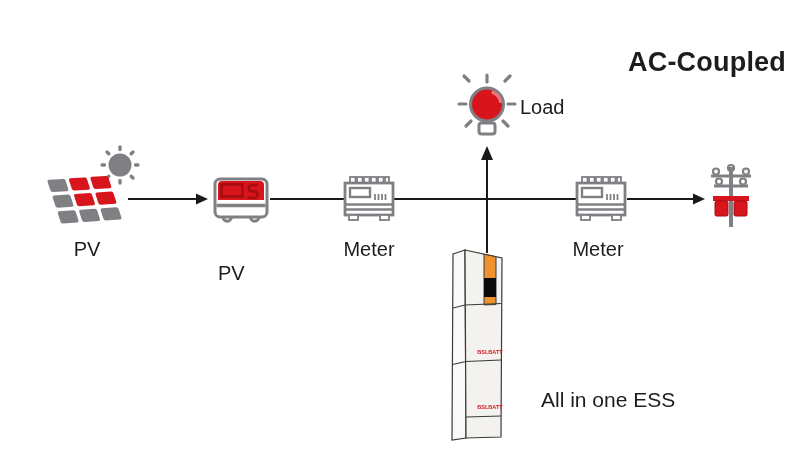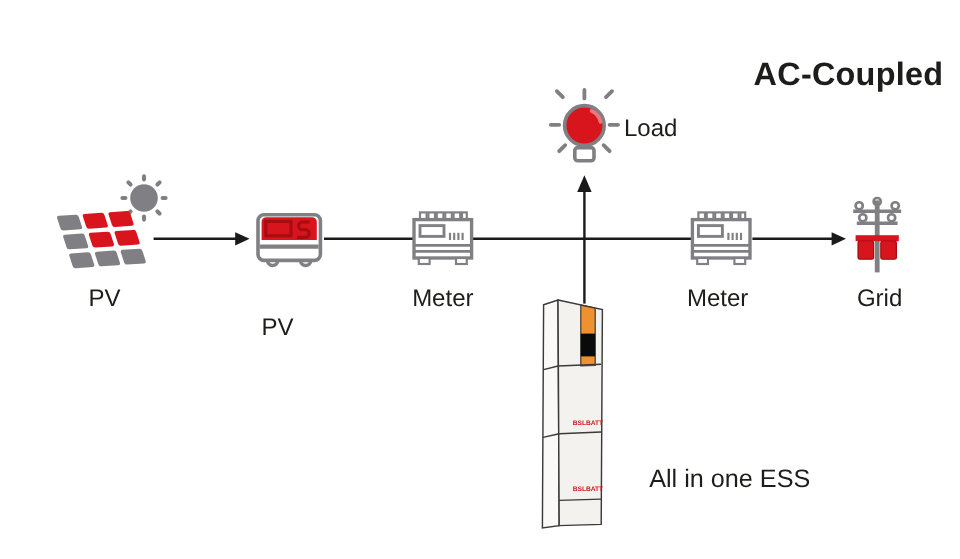--- a/index.html
+++ b/index.html
@@ -184,17 +184,16 @@
   <div class="abs node-label" style="left:218px;top:236px">
     <div>PV</div>
   </div>
 
   <div class="abs node-label center" style="left:338px;top:237px;width:62px">Meter</div>
 
   <div class="abs node-label" style="left:520px;top:95px">Load</div>
 
   <div class="abs node-label center" style="left:567px;top:237px;width:62px">Meter</div>
 
-  <div class="abs node-label center" style="left:703px;top:237px;width:60px">Grid</div>
 
   <div class="abs ess-label" style="left:541px;top:388px">All in one ESS</div>
 
 </div>
 
 </body></html>

